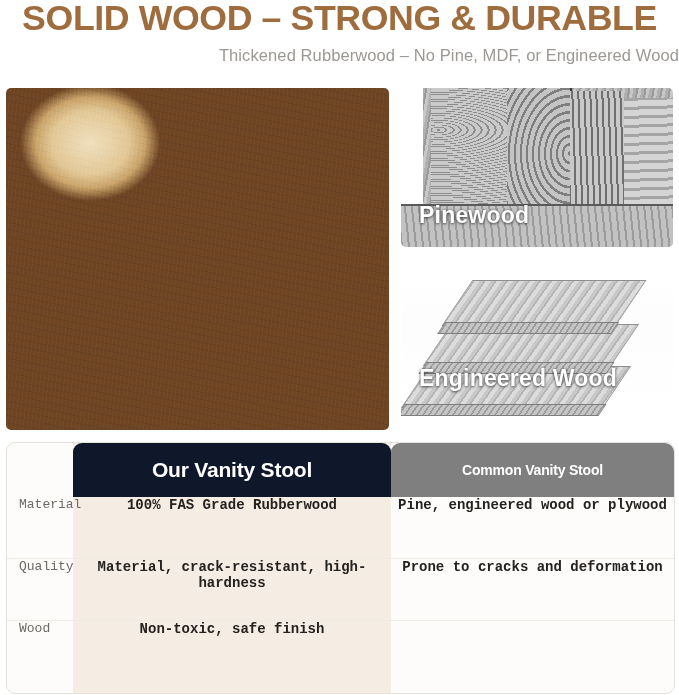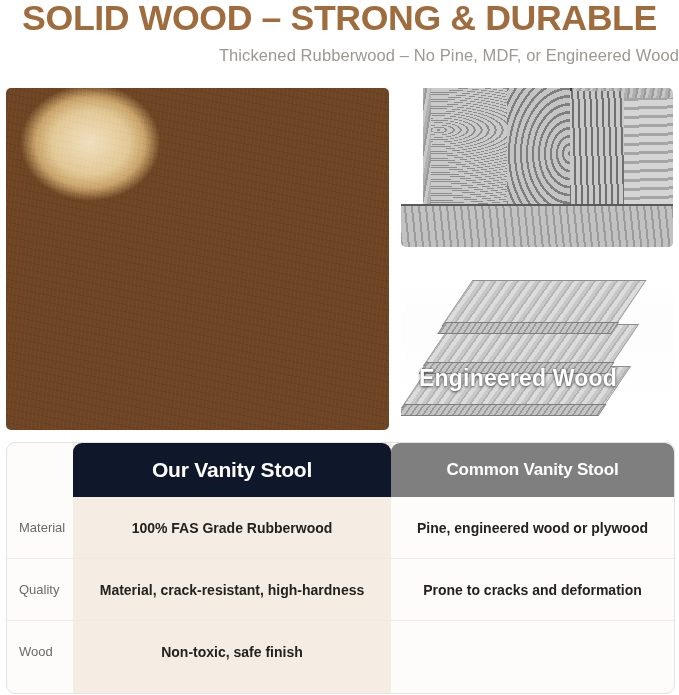--- a/index.html
+++ b/index.html
@@ -220,34 +220,35 @@
   }
   .head-common {
     flex: 1;
     background: #7f7f7f;
     border-radius: 9px 9px 0 0;
     display: flex;
     align-items: center;
     justify-content: center;
     color: #ffffff;
     font-weight: 700;
-    font-size: 17px;
+    font-size: 14px;
     letter-spacing: -0.2px;
   }
   .rows {
     position: absolute;
     left: 0;
     top: 54px;
     width: 100%;
   }
   .trow {
     display: flex;
-    align-items: center;
+    align-items: flex-start;
     height: 61px;
     border-bottom: 1px solid #efeae4;
+    font-family: Liberation Mono, monospace;
   }
   .trow:last-child { border-bottom: none; }
   .cell-label {
     width: 66px;
     padding-left: 12px;
     box-sizing: border-box;
     font-size: 13px;
     color: #6d6a66;
     font-weight: 400;
   }
@@ -277,20 +278,21 @@
   <div class="collage">
 
     <div class="photo photo-logs"></div>
 
     <div class="photo photo-pine">
       <div class="grain-a"></div>
       <div class="grain-b"></div>
       <div class="grain-c"></div>
       <div class="grain-d"></div>
       <div class="slab"></div>
+      <div class="photo-label label-pine">Pinewood</div>
     </div>
 
     <div class="photo photo-eng">
       <div class="board board-3">
           <div class="edge"></div>
         </div>
       <div class="board board-2">
           <div class="edge"></div>
         </div>
       <div class="board board-1">

